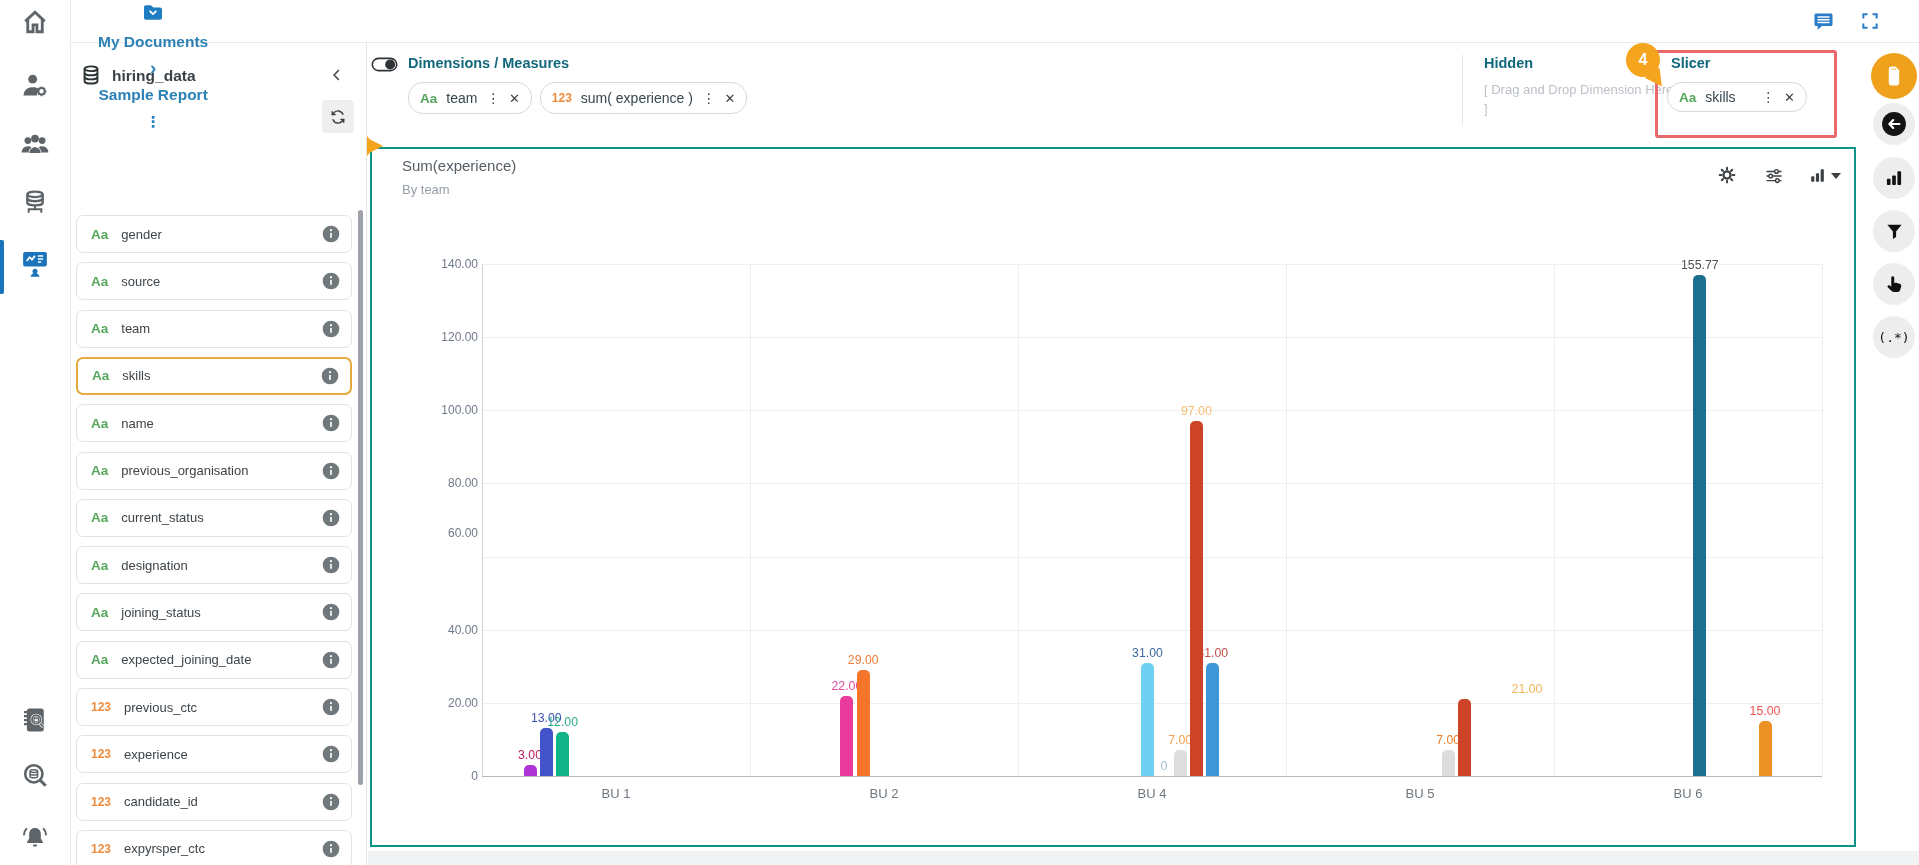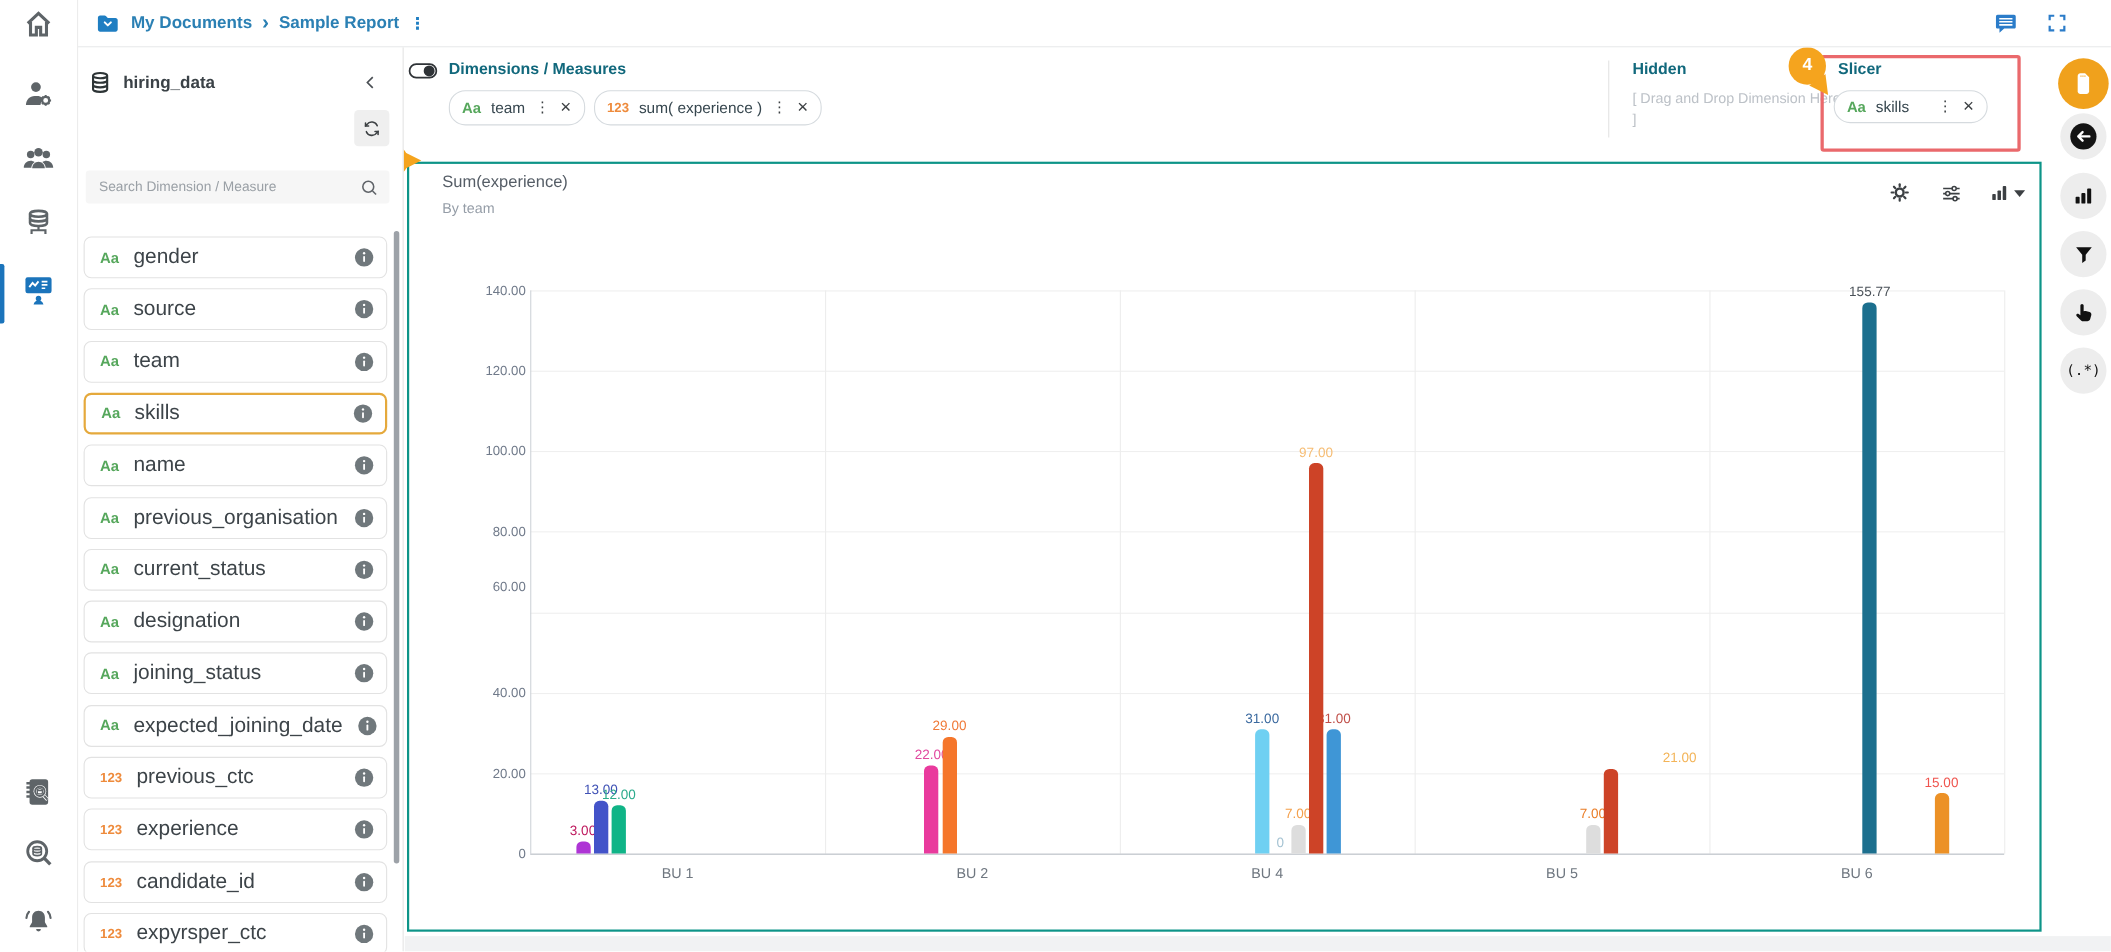--- a/index.html
+++ b/index.html
@@ -12,41 +12,41 @@
   svg{display:block;}
 
   
   #left-rail{left:0;top:0;width:70px;height:865px;background:#fff;border-right:1px solid #ececec;z-index:30;}
   .rail-item{position:absolute;left:0;width:70px;display:flex;justify-content:center;color:#5e6468;cursor:pointer;}
   .rail-item.active{color:#1b74bb;}
   .rail-indicator{position:absolute;left:0;width:4px;height:54px;background:#1b74bb;border-radius:0 2px 2px 0;}
 
   
   #topbar{left:70px;top:0;width:1849px;height:42px;background:#fff;border-bottom:1px solid #e9eaec;z-index:20;}
-  .crumb-row{position:absolute;left:16px;top:0;height:42px;display:flex;align-items:center;gap:9px;}
+  .crumb-row{position:absolute;left:28px;top:0;height:42px;display:flex;align-items:center;gap:9px;flex-direction:column;}
   .crumb{color:#2b80b4;font-size:15.5px;font-weight:600;cursor:pointer;}
   .crumb-sep{color:#2b80b4;font-size:19px;font-weight:700;line-height:1;margin-top:-2px;}
   .crumb-kebab{color:#1f7ec2;font-size:15px;font-weight:700;cursor:pointer;font-family:"DejaVu Sans",sans-serif;}
 
   
   #ds-panel{left:70px;top:42px;width:296px;height:823px;background:#fff;border-right:1px solid #e4e4e4;z-index:10;}
   .panel-title{font-size:15.5px;font-weight:700;color:#3b4247;}
   .green-banner{position:absolute;left:8px;top:58px;width:222px;height:33px;background:#dcf3e8;border-radius:4px;
     display:flex;align-items:center;justify-content:center;color:#27a377;font-size:13.5px;}
   .refresh-btn{position:absolute;left:252px;top:58px;width:32px;height:33px;background:#efefef;border-radius:4px;
     display:flex;align-items:center;justify-content:center;color:#3c4043;cursor:pointer;}
   .search-row{position:absolute;left:8px;top:113px;width:276px;height:30px;background:#f6f6f6;border-radius:3px;
     display:flex;align-items:center;padding:0 10px;box-sizing:border-box;}
   .search-row input{flex:1;border:0;background:transparent;outline:none;font-size:12.5px;color:#5f6368;
     font-family:"Liberation Sans","DejaVu Sans",sans-serif;}
   .search-row input::placeholder{color:#9aa0a6;}
   .field-item{position:absolute;left:6px;width:276px;height:38px;background:#fff;border:1px solid #e2e2e2;border-radius:7px;
     display:flex;align-items:center;padding:0 10px 0 14px;box-sizing:border-box;gap:13px;cursor:pointer;}
   .field-item.hl{border:2px solid #e5a93c;}
-  .field-label{flex:1;font-size:19px;color:#3d4449;}
+  .field-label{flex:1;font-size:13px;color:#3d4449;}
   .t-aa{color:#56a75c;font-size:13.5px;font-weight:600;}
   .t-123{color:#ee8b3c;font-size:12px;font-weight:700;}
   .scrollbar{position:absolute;left:288px;top:168px;width:5px;height:575px;background:#9da2a8;border-radius:3px;}
 
   
   .sec-title{color:#11687c;font-size:14.5px;font-weight:700;}
   .chip{display:inline-flex;align-items:center;height:30px;border:1px solid #d5dade;border-radius:15px;
     padding:0 11px;gap:9px;background:#fff;}
   .chip .lbl{font-size:14px;color:#37474f;}
   .chip .kebab{color:#3c4043;font-size:13.5px;cursor:pointer;font-family:"DejaVu Sans",sans-serif;}
@@ -218,29 +218,20 @@
 
   <div class="refresh-btn">
     <svg width="18" height="18" viewBox="0 0 24 24" fill="none" stroke="currentColor" stroke-width="1.9" stroke-linecap="round">
         <path d="M18.6 8.4A7.2 7.2 0 0 0 6 7l-1.6 1.7"></path>
         <path d="M4.4 5v3.7h3.7"></path>
         <path d="M5.4 15.6A7.2 7.2 0 0 0 18 17l1.6-1.7"></path>
         <path d="M19.6 19v-3.7h-3.7"></path>
       </svg>
   </div>
 
-  <div class="search-row">
-    <input type="text" placeholder="Search Dimension / Measure" style="">
-    <span style="color:#5f6368;">
-      <svg width="17" height="17" viewBox="0 0 24 24" fill="none" stroke="currentColor" stroke-width="2">
-          <circle cx="11" cy="11" r="7"></circle>
-          <path d="M16.5 16.5 21 21"></path>
-        </svg>
-    </span>
-  </div>
 
   <div id="field-list">
       <div class="field-item" style="top: 173px;">
         <span class="t-aa">Aa</span>
         <span class="field-label">gender</span>
         <span style="cursor:pointer;">
           <svg width="20" height="20" viewBox="0 0 24 24">
             <circle cx="12" cy="12" r="10" fill="#70787c"></circle>
             <rect x="11" y="10.4" width="2" height="6.6" rx="1" fill="#fff"></rect>
             <circle cx="12" cy="7.4" r="1.3" fill="#fff"></circle>

